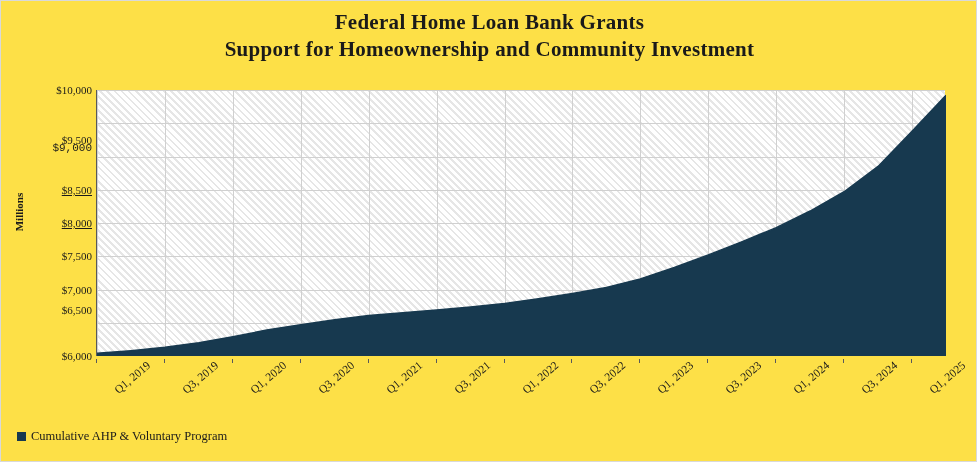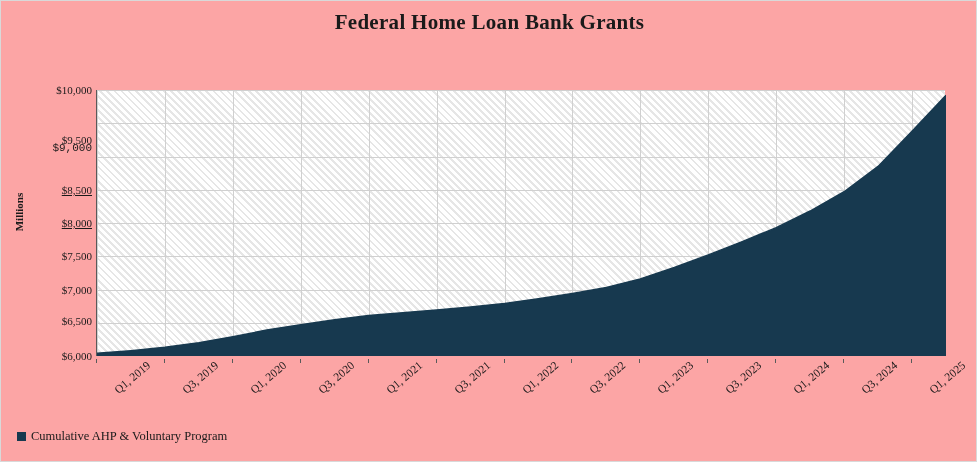--- a/index.html
+++ b/index.html
@@ -7,21 +7,21 @@
     padding: 0;
     background: #ffffff;
   }
   body {
     font-family: "Liberation Serif", serif;
   }
   #chart-card {
     position: relative;
     width: 977px;
     height: 462px;
-    background: #fca5a5;
+    background: #fde047;
     border: 1px solid #d9d9d9;
     box-sizing: border-box;
     overflow: hidden;
   }
   #title-block {
     position: absolute;
     left: 0;
     top: 8px;
     width: 977px;
     text-align: center;
@@ -148,27 +148,28 @@
     vertical-align: -1px;
   }
 </style>
 </head>
 <body>
 
 <div id="chart-card">
 
   <div id="title-block">
     <div class="title-line">Federal Home Loan Bank Grants</div>
+    <div class="title-line">Support for Homeownership and Community Investment</div>
   </div>
 
   <div id="ylabel">Millions</div>
 
   <div id="ytick-wrap">
       <div class="ytick" style="top: 266px;">$6,000</div>
-      <div class="ytick" style="top: 231px;">$6,500</div>
+      <div class="ytick" style="top: 220px;">$6,500</div>
       <div class="ytick" style="top: 199.5px;">$7,000</div>
       <div class="ytick" style="top: 166.25px;">$7,500</div>
       <div class="ytick" style="top: 133px; text-decoration: underline;">$8,000</div>
       <div class="ytick" style="top: 99.75px; text-decoration: underline;">$8,500</div>
       <div class="ytick" style="top: 58px; font-family: Liberation Mono, monospace;">$9,000</div>
       <div class="ytick" style="top: 50px;">$9,500</div>
       <div class="ytick" style="top: 0px;">$10,000</div>
     </div>
 
   <div id="plot-area">

